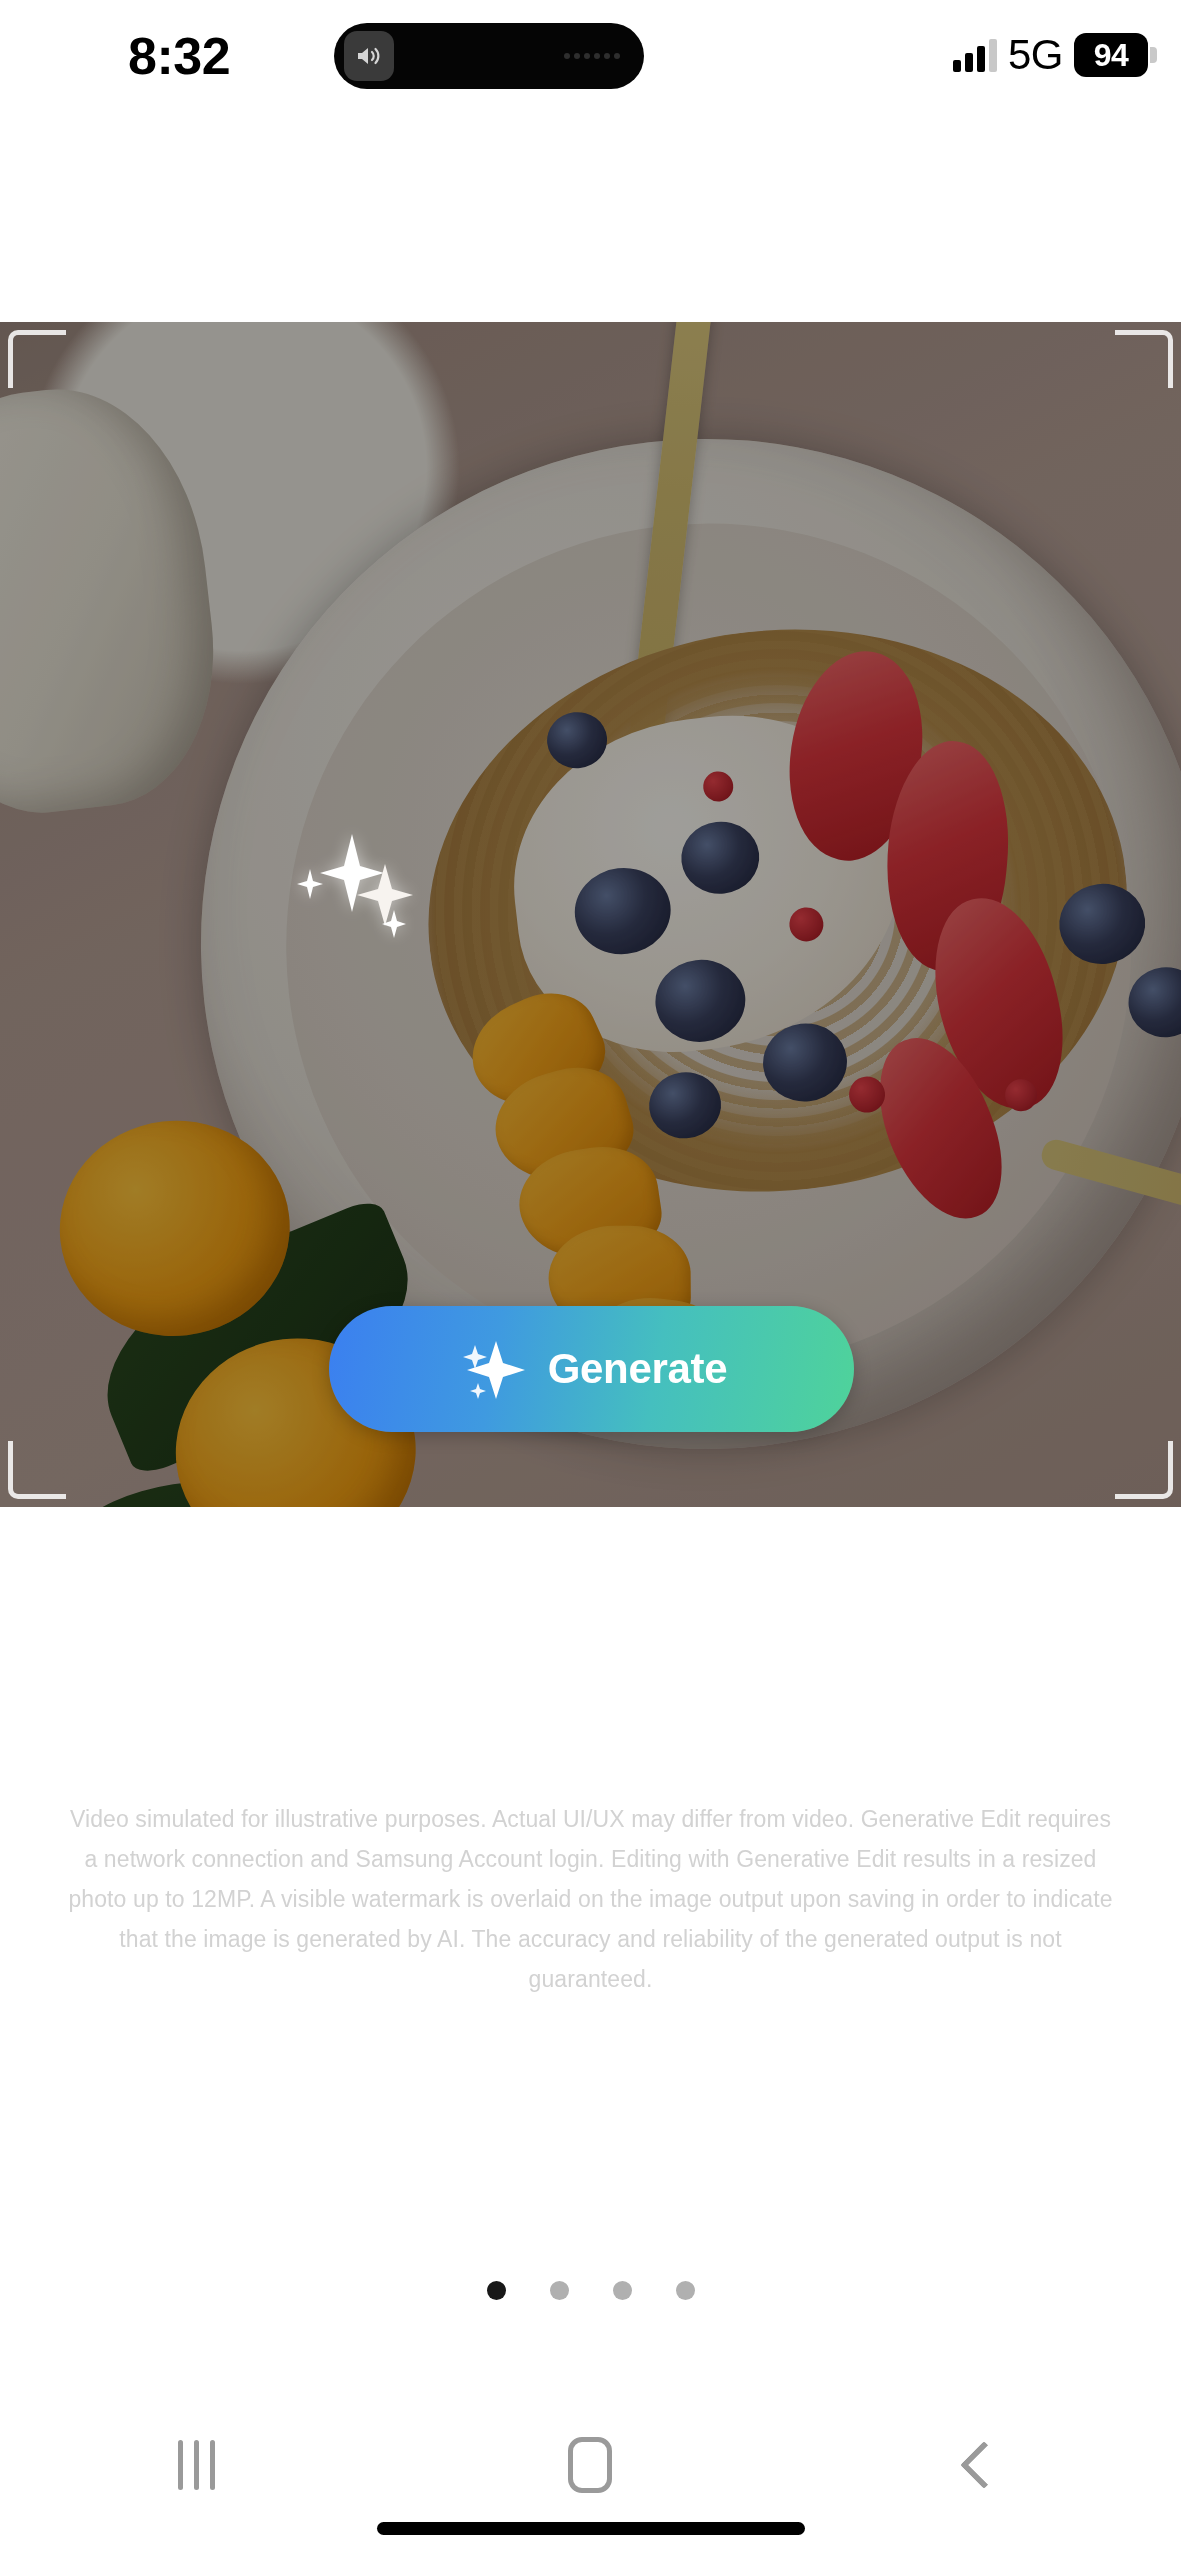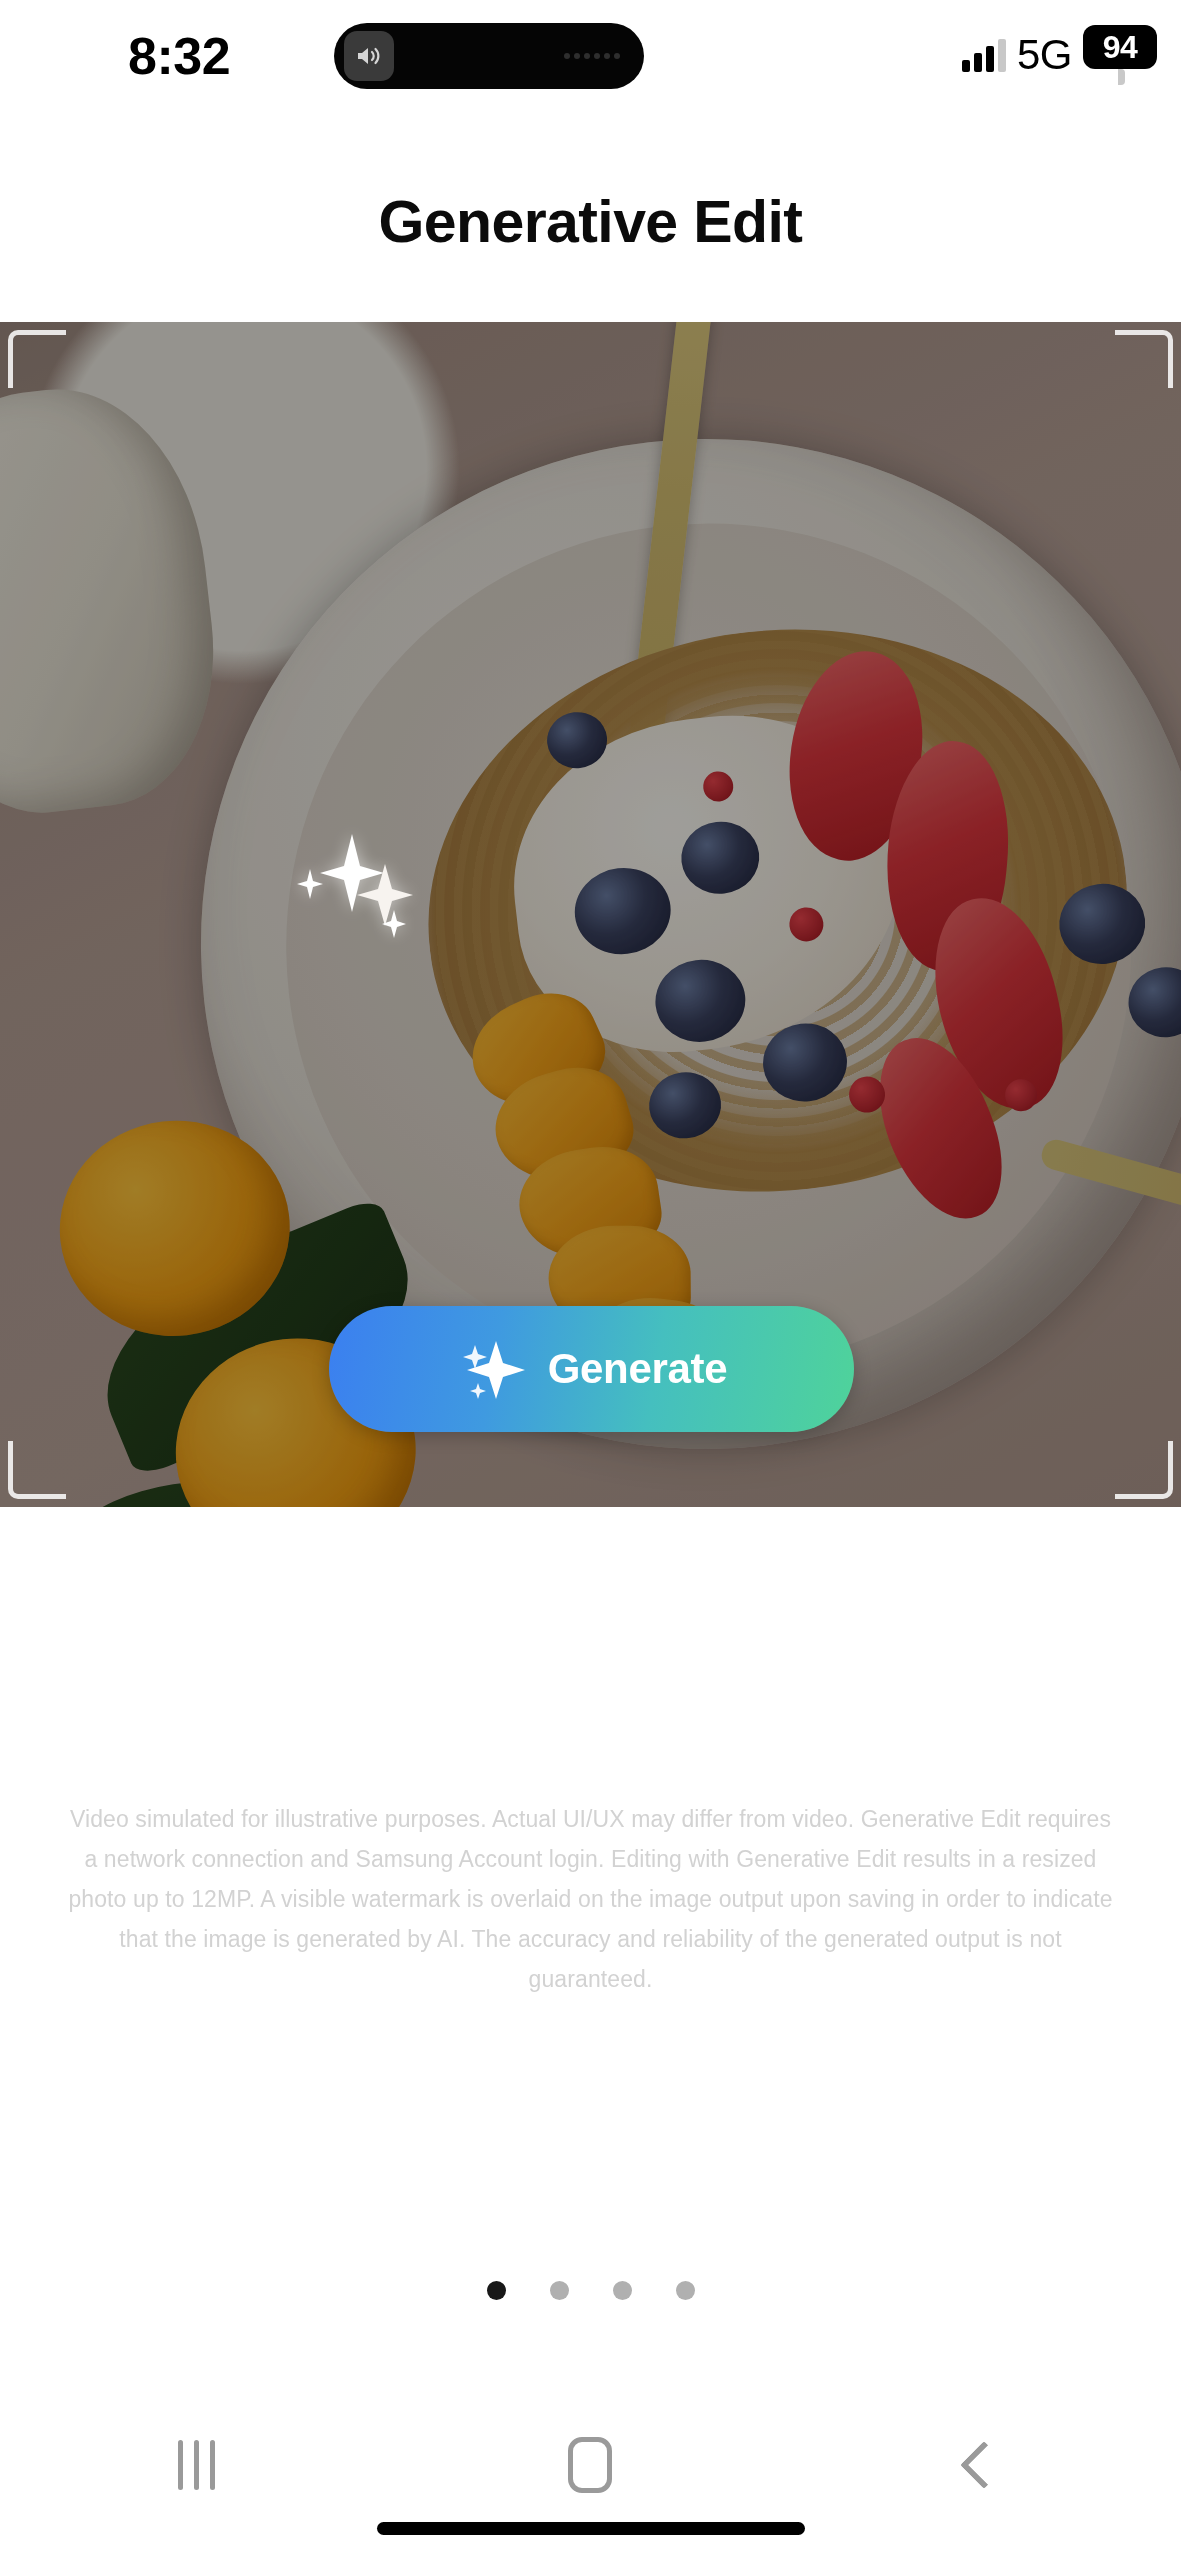--- a/index.html
+++ b/index.html
@@ -40,21 +40,21 @@
     position:absolute; right:24px; top:26px;
     display:flex; align-items:center; gap:11px; height:58px;
   }
   .signal { display:flex; align-items:flex-end; gap:4px; height:34px; }
   .signal i { width:8px; background:#000; border-radius:2px; display:block; }
   .signal i:nth-child(1){ height:12px; }
   .signal i:nth-child(2){ height:19px; }
   .signal i:nth-child(3){ height:26px; }
   .signal i:nth-child(4){ height:33px; background:#c8c8c8; }
   .net { font-size:42px; font-weight:500; color:#000; letter-spacing:-0.5px; }
-  .battery { position:relative; display:flex; align-items:center;flex-direction:column; }
+  .battery { position:relative; display:flex; align-items:center; }
   .battery .body {
     width:74px; height:44px; border-radius:12px; background:#000;
     display:flex; align-items:center; justify-content:center;
   }
   .battery .lvl { font-size:32px; font-weight:700; color:#fff; letter-spacing:-0.5px; }
   .battery .nub {
     width:7px; height:16px; background:#c9c9c9;
     border-radius:0 4px 4px 0; margin-left:2px;
   }
 
@@ -268,21 +268,20 @@
       <div class="net">5G</div>
       <div class="battery">
         <div class="body">
             <span class="lvl">94</span>
           </div>
         <div class="nub"></div>
       </div>
     </div>
   </div>
 
-  <div class="page-title">Generative Edit</div>
 
   <div class="canvas-wrap">
 
     <div class="photo">
       <div class="bg"></div>
       <div class="pitcher-dark"></div>
       <div class="pitcher"></div>
       <div class="plate"></div>
       <div class="plate-inner"></div>
       <div class="spoon"></div>

